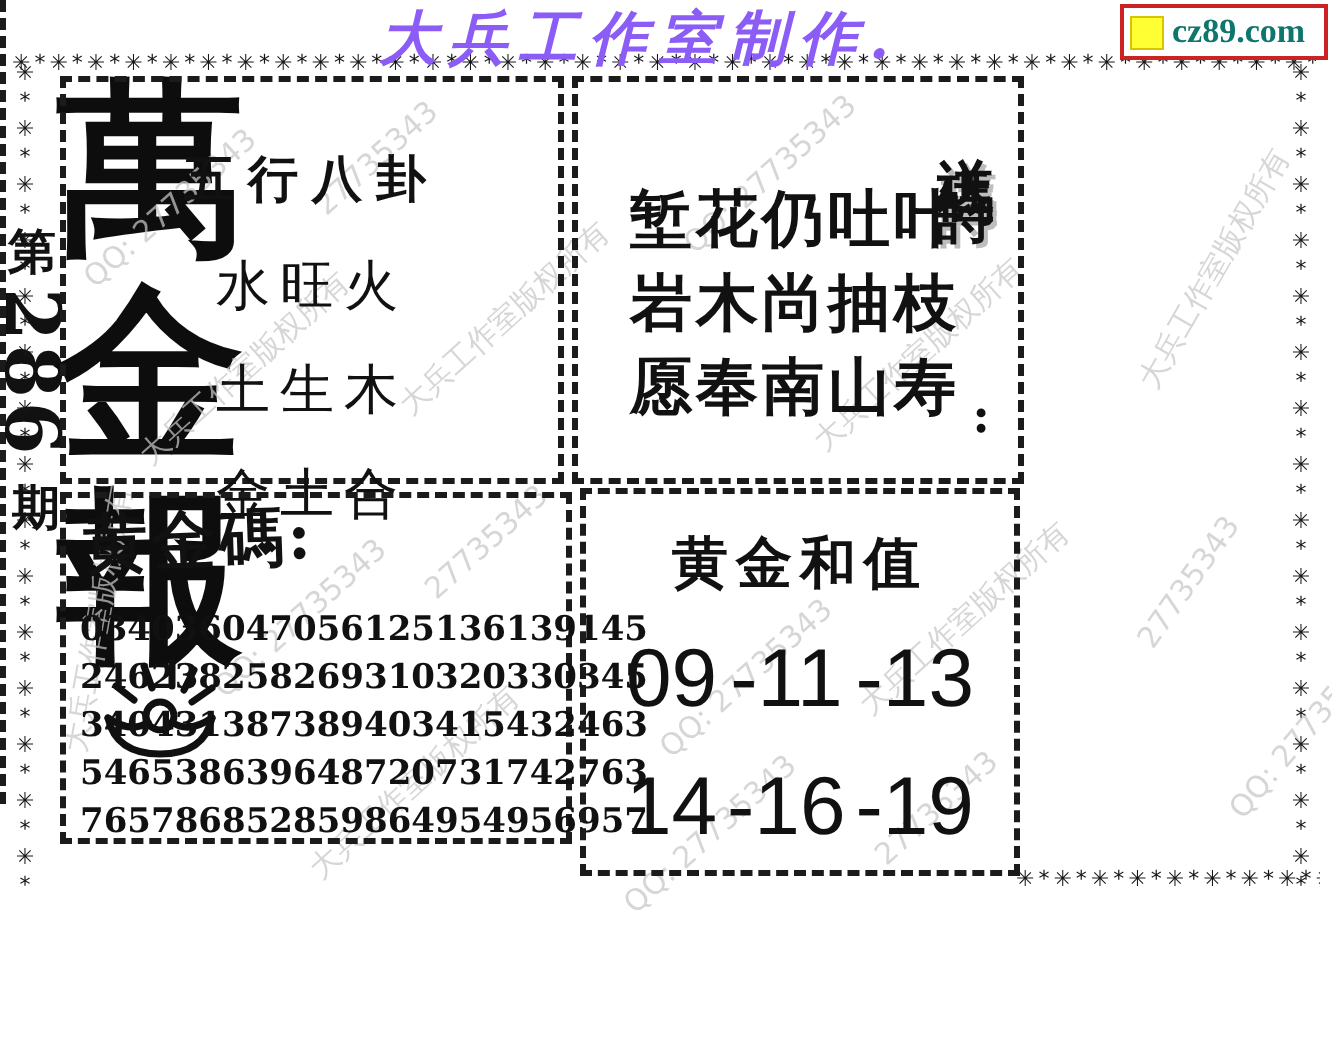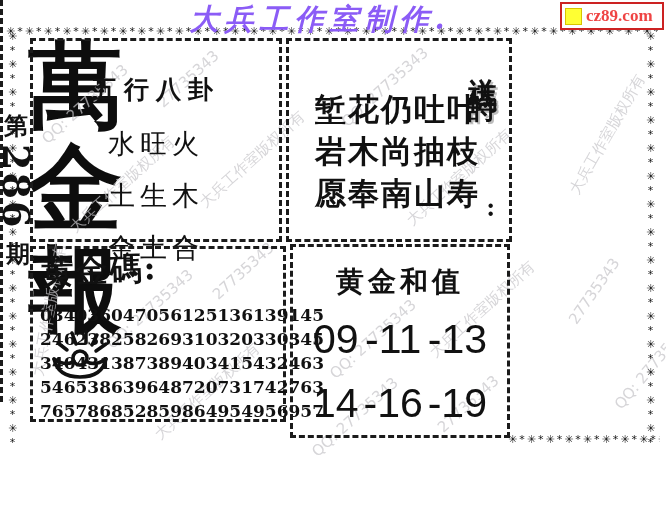--- a/index.html
+++ b/index.html
@@ -11,21 +11,21 @@
   #wm-layer{position:absolute;inset:0;z-index:1;pointer-events:none;}
   .wm{position:absolute;color:#c7c6ca;opacity:.72;font-size:15px;white-space:nowrap;
       font-family:"DejaVu Sans", sans-serif;}
 
   
   #page-title{left:150px;top:0;width:340px;text-align:center;z-index:3;
       font-size:29px;font-weight:600;font-style:italic;letter-spacing:6px;color:#8b5cf6;}
   #site-badge{right:2px;top:2px;width:94px;height:24px;z-index:3;background:#fff;
       border:2px solid #cc2222;display:flex;align-items:center;gap:4px;padding:0 3px;}
   #site-badge .sq{width:15px;height:15px;background:#ffff33;border:1px solid #d8c400;}
-  #site-badge .lbl{color:#ef4444;font-size:17px;font-weight:700;font-family:"Liberation Serif", serif;}
+  #site-badge .lbl{color:#0f766e;font-size:17px;font-weight:700;font-family:"Liberation Serif", serif;}
 
   
   .chain{color:#161616;font-size:11px;letter-spacing:2px;line-height:12px;overflow:hidden;
       z-index:2;font-family:"DejaVu Sans", sans-serif;white-space:nowrap;}
   .chain.v{writing-mode:vertical-rl;text-orientation:upright;letter-spacing:1px;}
   #chain-top{left:6px;top:26px;width:652px;height:13px;}
   #chain-bottom{left:508px;top:434px;width:152px;height:13px;}
   #chain-left{left:5px;top:30px;height:418px;width:13px;}
   #chain-right{left:643px;top:30px;height:418px;width:13px;}
 

